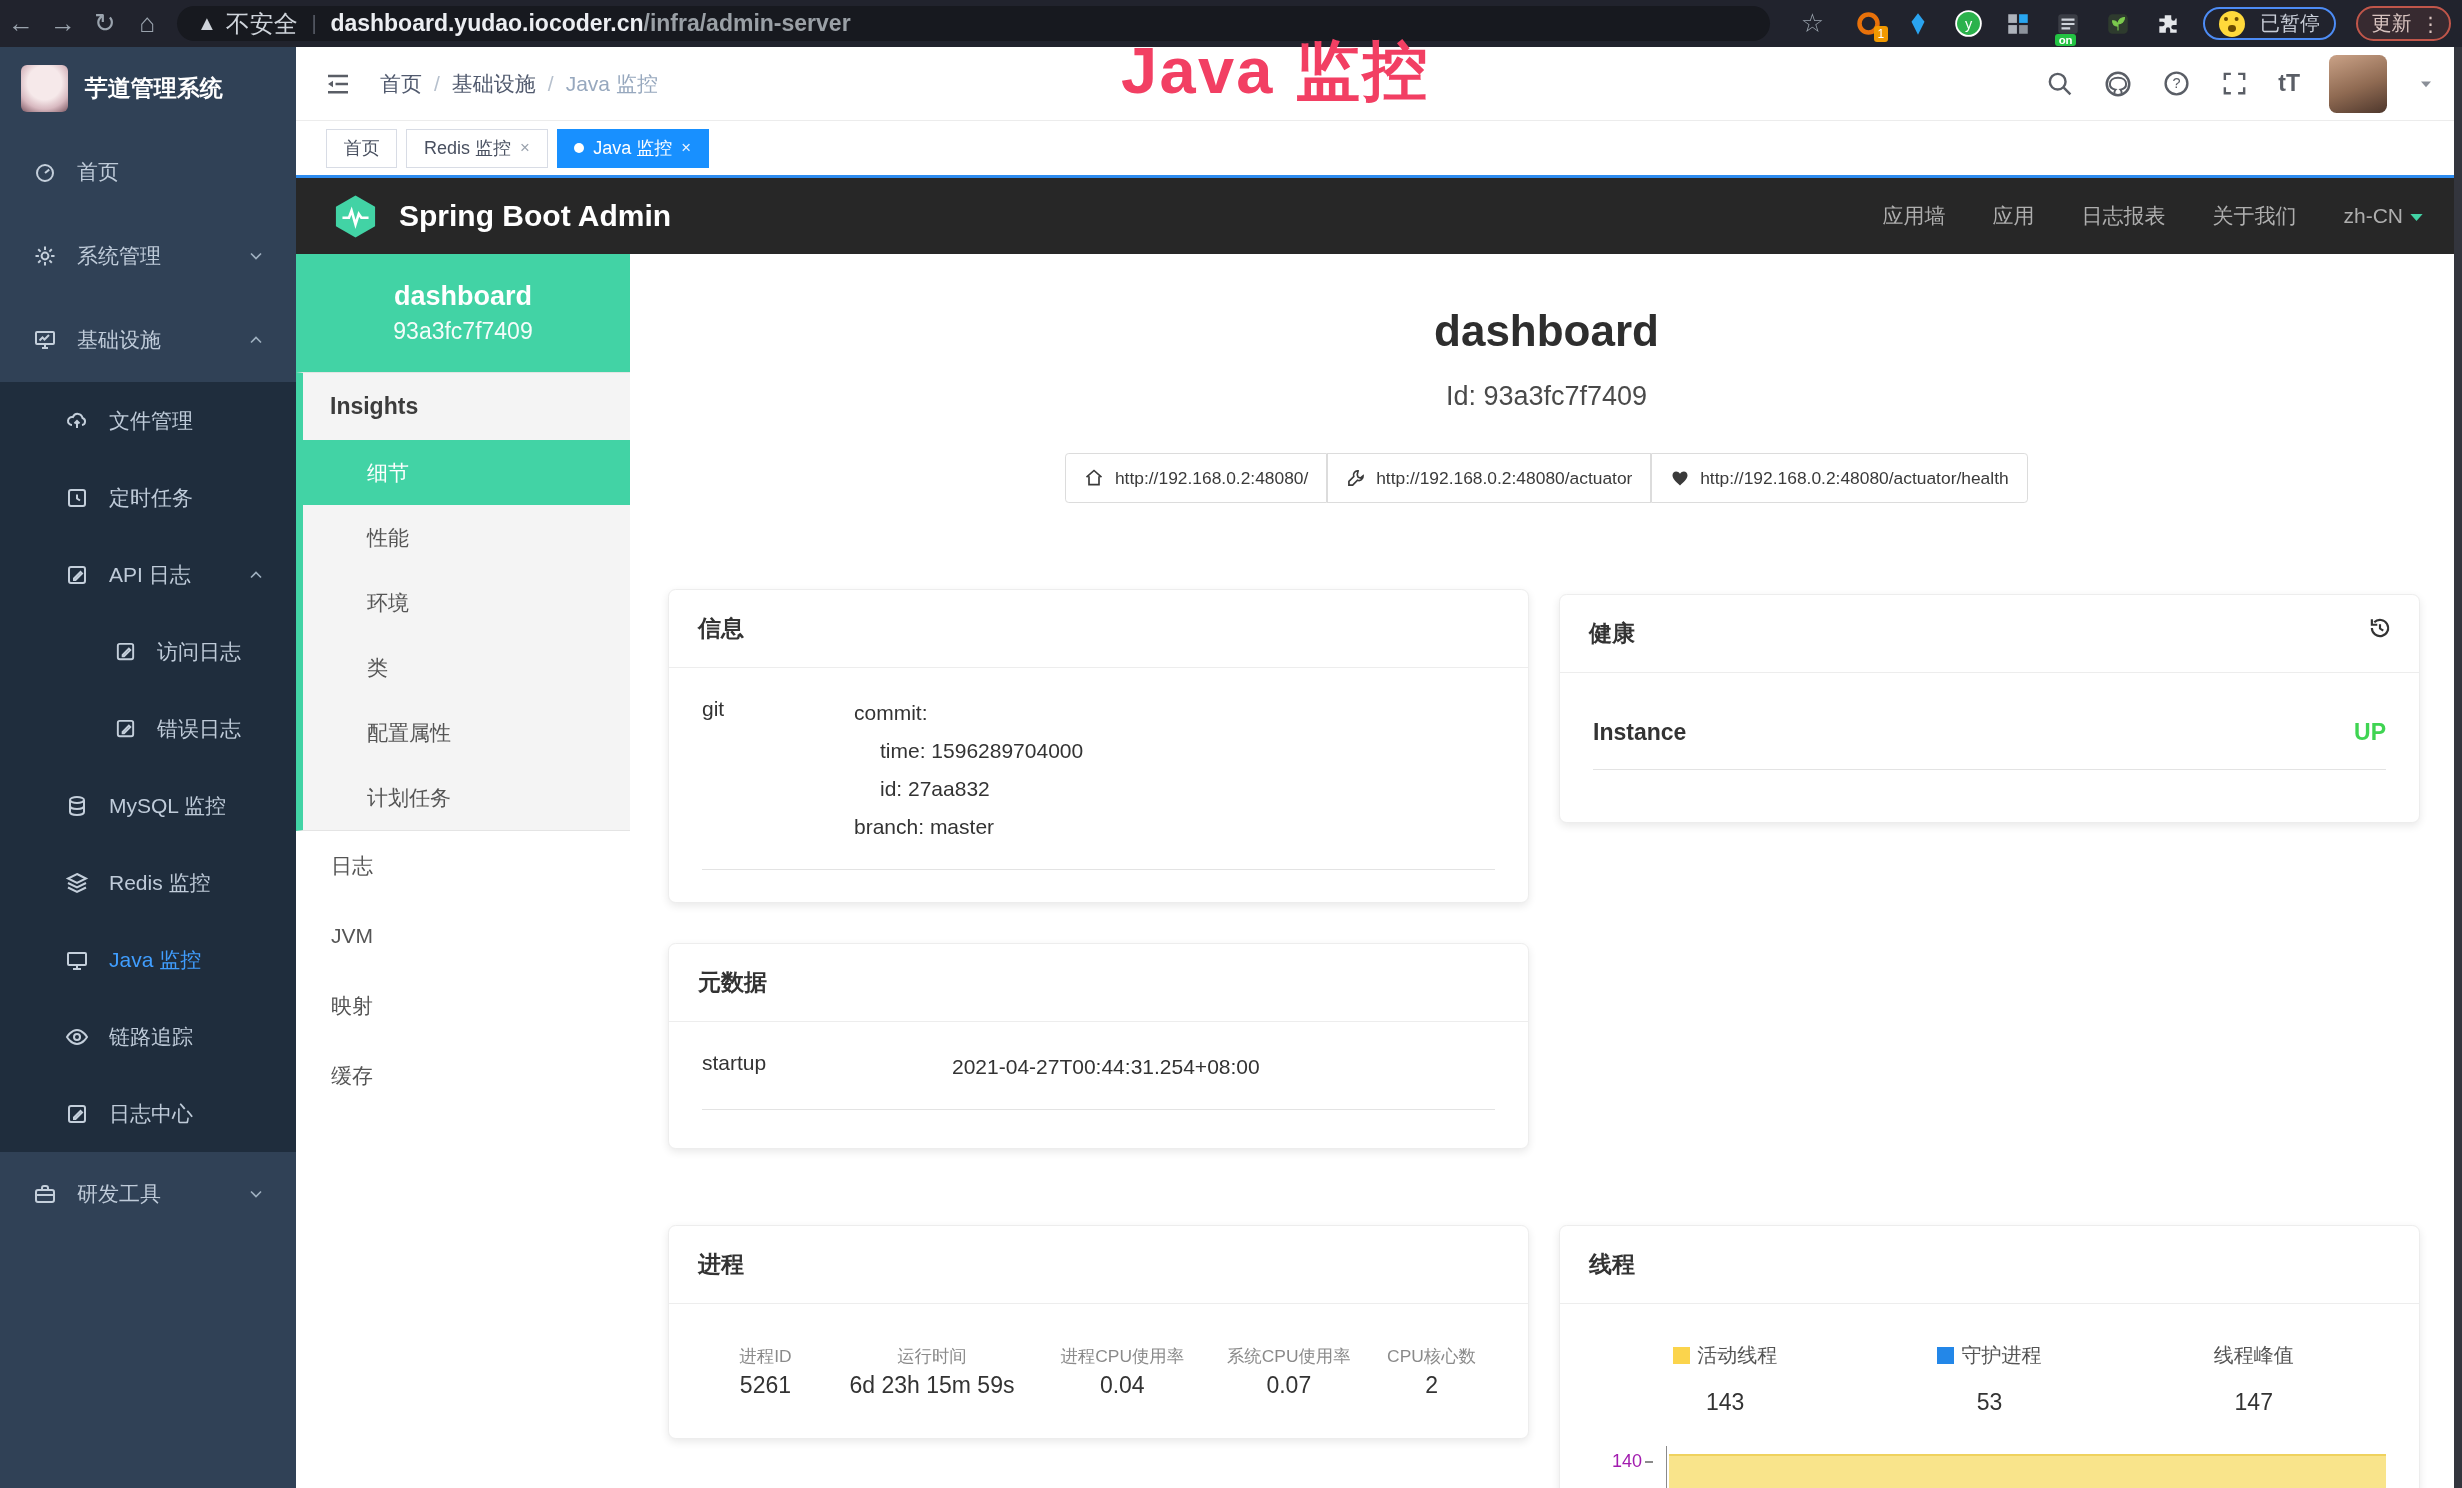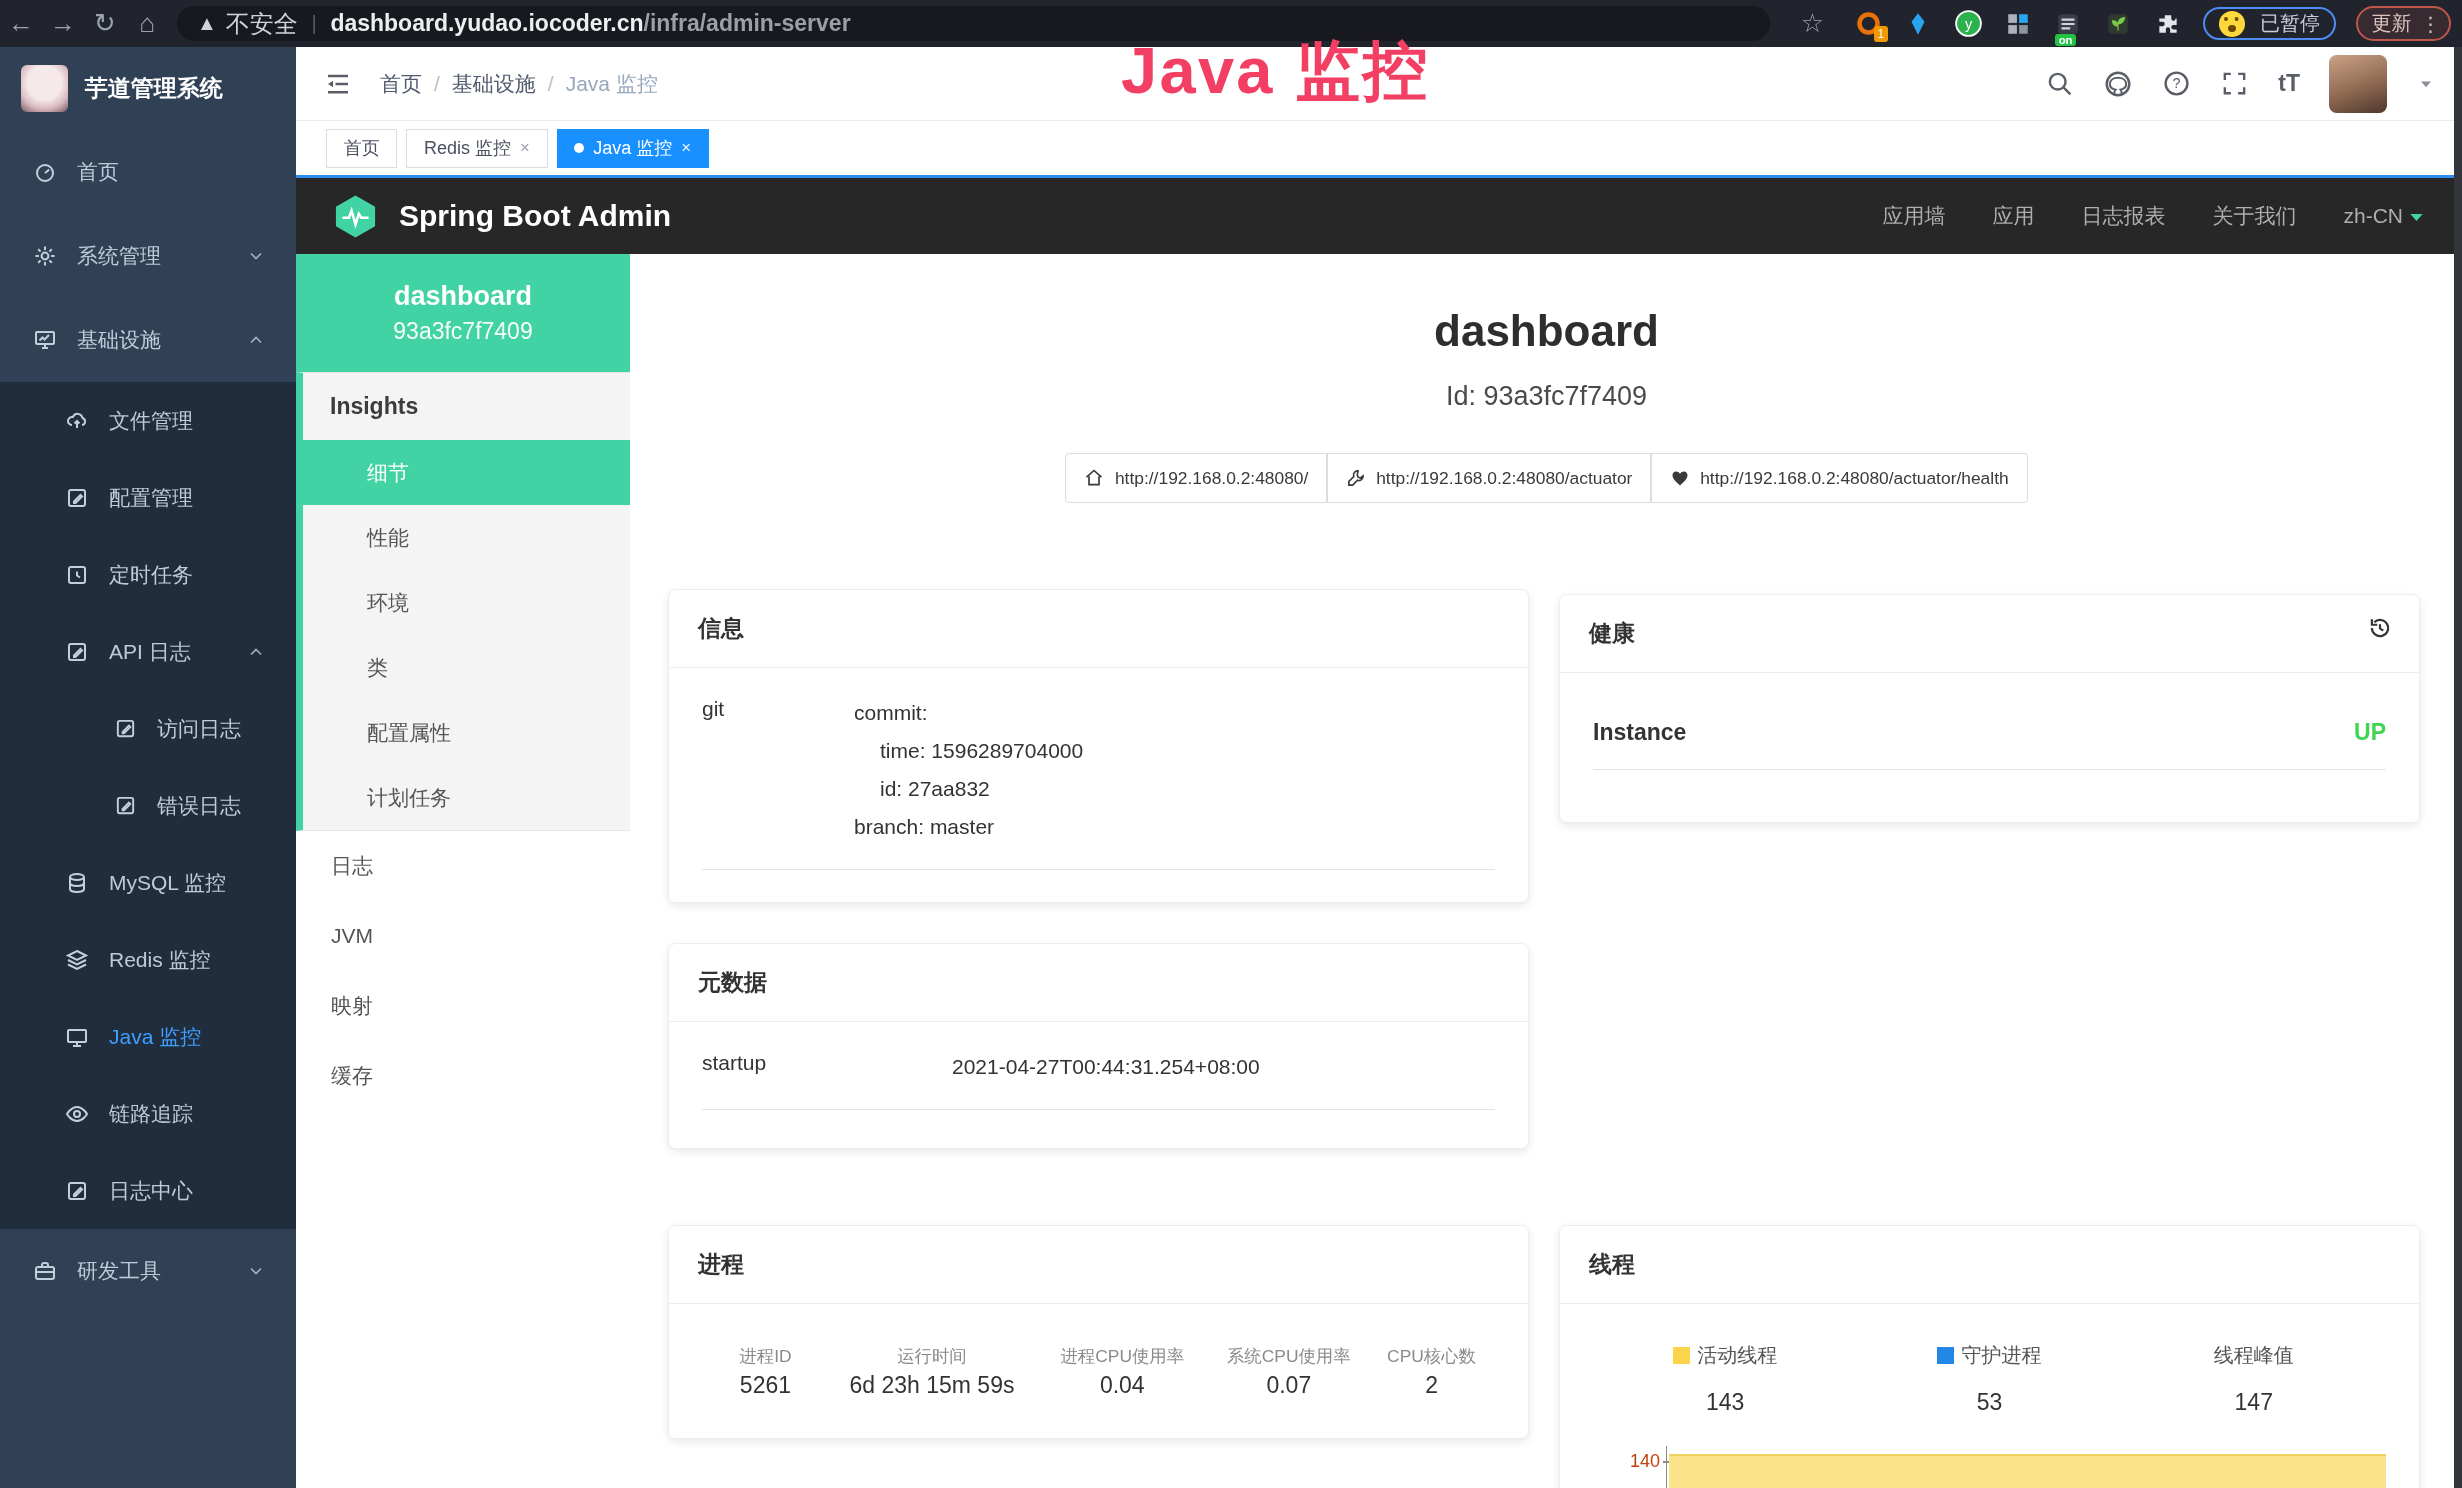--- a/index.html
+++ b/index.html
@@ -152,21 +152,21 @@
   .leg { width:33.33%; display:flex; justify-content:center; align-items:center; gap:7.6px;
     font-size:20px; color:#555; }
   .sw { width:16.7px; height:16.7px; }
   .sw-yellow { background:#fbd44c; }
   .sw-blue { background:#2387e8; }
   .vals-row { display:flex; margin-top:20px; }
   .vals-row div { width:33.33%; text-align:center; font-size:23px; color:#333; }
 
   .chart { display:flex; margin-top:30px; height:228px; }
   .yaxis { width:73px; flex:0 0 auto; position:relative; }
-  .ytick { position:absolute; right:6px; font-size:18px; color:#c2410c; }
+  .ytick { position:absolute; right:24px; font-size:18px; color:#a21caf; }
   .ytick:after { content:""; position:absolute; right:-10.6px; top:50%; width:7.6px; height:1.5px; background:#8a8a8a; }
   .plot { flex:1; position:relative; border-left:1.5px solid #8a8a8a; }
   .area { position:absolute; left:1.5px; right:0; top:7.6px; bottom:-30px;
     background:#f9e48b; border-top:2.3px solid #efd25e; }
 
   .page-scrollbar { position:absolute; right:0; top:47px; width:7.6px; height:1442px;
     background:#33353d; z-index:40; }
 </style>
 </head>
 <body>
@@ -288,29 +288,20 @@
 
   <div class="sub-block">
     <div class="m-item">
       <span class="icn">
           <svg width="24" height="24" viewBox="0 0 24 24" fill="none" stroke="currentColor" stroke-width="2">
             <path d="M7 16a4 4 0 1 1 .9-7.9A5 5 0 0 1 17.5 9 3.6 3.6 0 0 1 17 16"></path>
             <path d="M12 12v7M9.5 14.5L12 12l2.5 2.5"></path>
           </svg>
         </span>
       <span>文件管理</span>
-    </div>
-    <div class="m-item">
-      <span class="icn">
-          <svg width="24" height="24" viewBox="0 0 24 24" fill="none" stroke="currentColor" stroke-width="2">
-            <rect x="4" y="4" width="16" height="16" rx="2"></rect>
-            <path d="M9 15.5l6.5-6.5 1.5 1.5L10.5 17H9z"></path>
-          </svg>
-        </span>
-      <span>配置管理</span>
     </div>
     <div class="m-item">
       <span class="icn">
           <svg width="24" height="24" viewBox="0 0 24 24" fill="none" stroke="currentColor" stroke-width="2">
             <rect x="4" y="4" width="16" height="16" rx="2"></rect>
             <path d="M12 8.5v4l3 2"></path>
           </svg>
         </span>
       <span>定时任务</span>
     </div>

